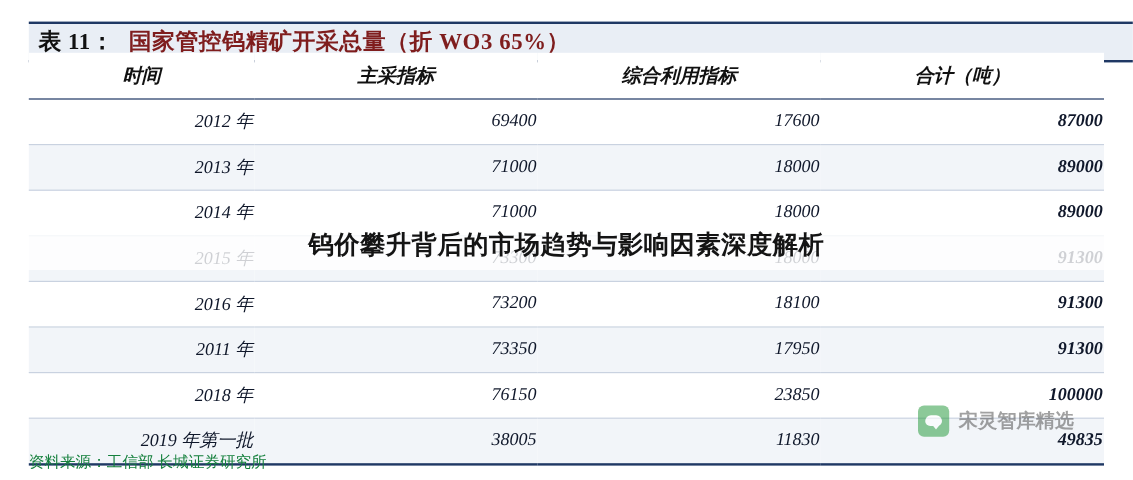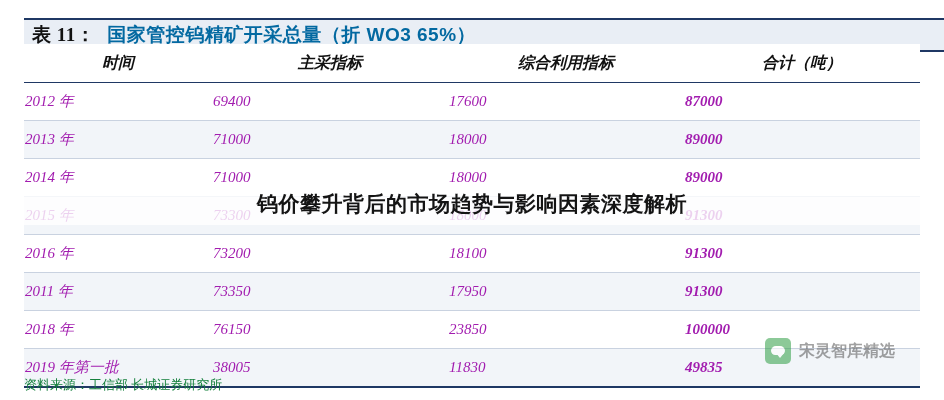--- a/index.html
+++ b/index.html
@@ -36,24 +36,24 @@
   }
   .title-label {
     font-family: "Liberation Serif", serif;
     font-weight: bold;
     font-size: 19px;
     color: #111111;
     padding-left: 8px;
     letter-spacing: 0.5px;
   }
   .title-text {
-    font-family: Liberation Sans, sans-serif;
+    font-family: Liberation Serif, serif;
     font-weight: bold;
     font-size: 19px;
-    color: #0369a1;
+    color: #7f1d1d;
     padding-left: 12px;
     letter-spacing: 0.5px;
   }
 
   
   .tbl {
     position: absolute;
     left: 24px;
     top: 44px;
     width: 896px;
@@ -73,22 +73,22 @@
     font-size: 16px;
     color: #111111;
     text-align: center;
     border-bottom: 1.5px solid #1f3864;
     background: #ffffff;
   }
   .tbl td {
     height: 35px;
     font-family: "Liberation Serif", serif;
     font-size: 15px;
-    color: #a21caf;
-    text-align: left;
+    color: #0f172a;
+    text-align: right;
     border-bottom: 1px solid #c9d2e0;
     background: #ffffff;
   }
   .tbl tr.zebra td {
     background: #f2f5f9;
   }
   .tbl td.total {
     font-weight: bold;
   }
   .tbl tr.last td {

